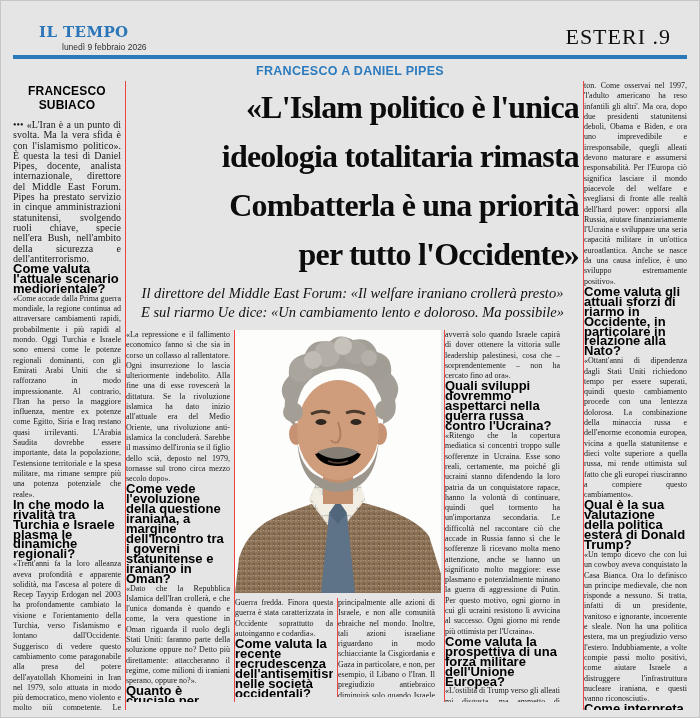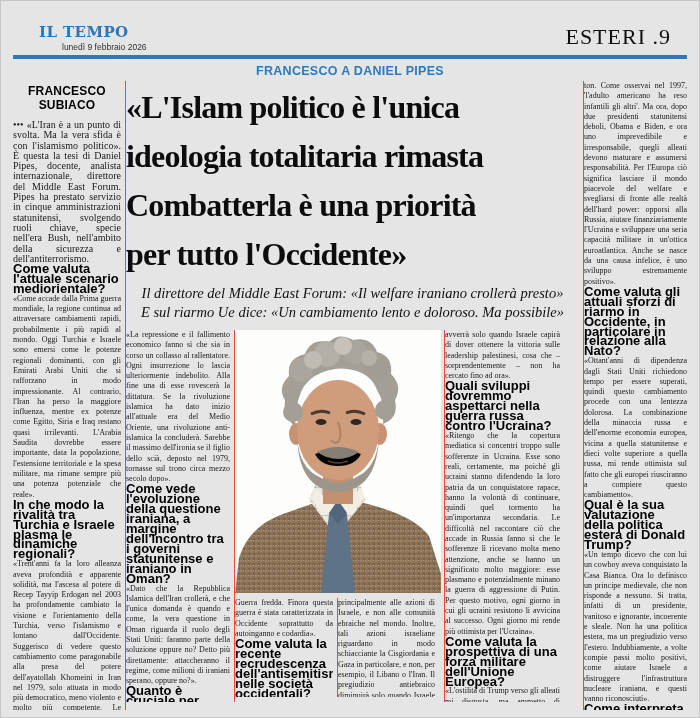--- a/index.html
+++ b/index.html
@@ -17,21 +17,21 @@
 
   .main { display:flex; height:629px; overflow:hidden; }
   .col { overflow:hidden; }
   .col-sep { border-left:1px solid #ef4444; margin-left:4px; }
   .col-1 { width:108px; flex:none; }
   .col-mid { flex:1; }
   .col-5 { width:104px; flex:none; }
 
   .byline { font-family:"Liberation Sans", sans-serif; font-weight:bold; font-size:12px; letter-spacing:.2px; text-align:center; margin:3px 0 8px; color:#000; }
 
-  .headline { font-weight:bold; text-align:left; font-size:32px; line-height:49px; letter-spacing:-0.8px; color:#0c0c0c; margin-top:2px; }
+  .headline { font-weight:bold; text-align:right; font-size:32px; line-height:49px; letter-spacing:-0.8px; color:#0c0c0c; margin-top:2px; }
   .headline div { white-space:nowrap; }
   .subhead { font-style:italic; text-align:center; font-size:14.5px; line-height:19px; margin-top:5px; color:#101010; }
   .subhead div { white-space:nowrap; }
 
   .mid-row { display:flex; margin-top:8px; height:372px; overflow:hidden; }
   .col-2 { width:104px; flex:none; }
   .photo-zone { width:206px; flex:none; }
   .col-4 { width:116px; flex:none; }
 
   .photo-frame { width:206px; height:263px; background:#fdfdfc; overflow:hidden; }

